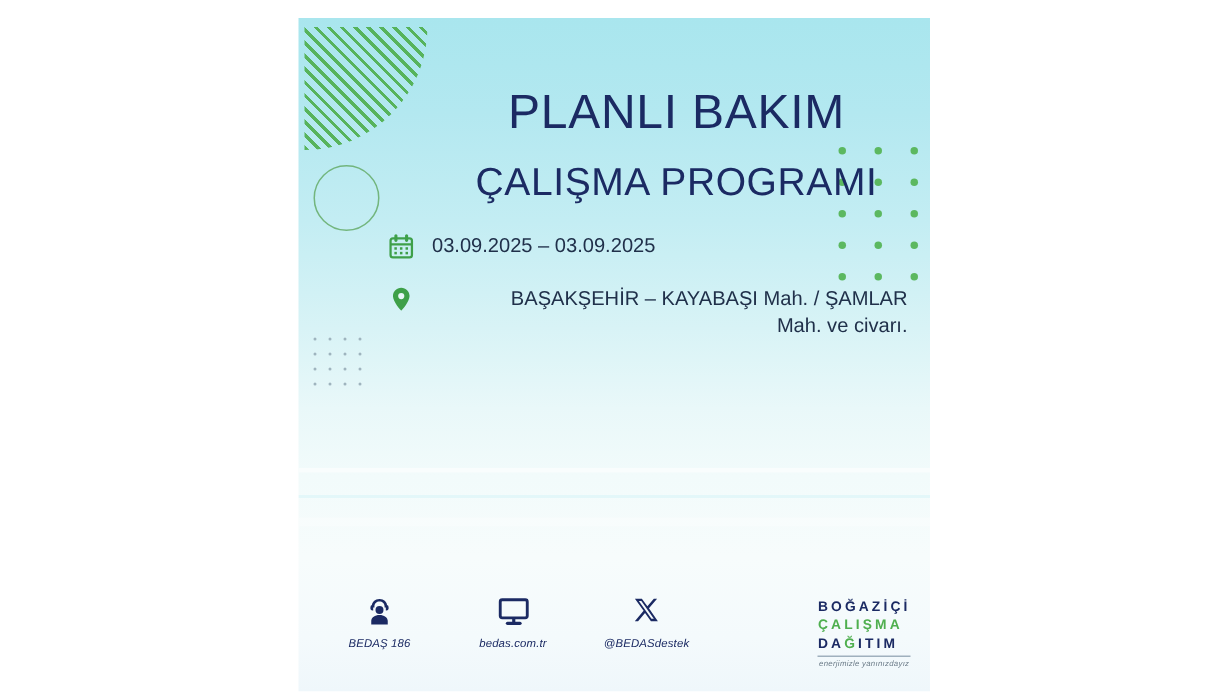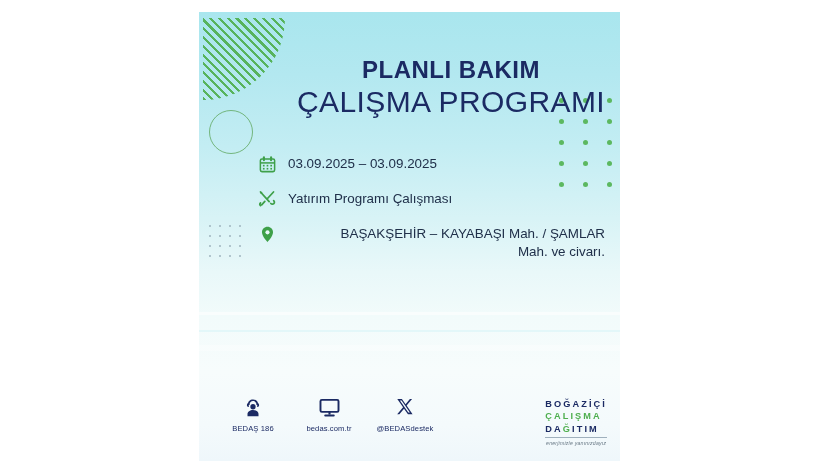--- a/index.html
+++ b/index.html
@@ -116,34 +116,34 @@
 
   
   .heading {
     position: absolute;
     left: 92px;
     top: 46px;
     width: 320px;
     text-align: center;
   }
   .title-main {
-    font-size: 24px;
-    font-weight: 700;
+    font-size: 32px;
+    font-weight: 400;
     letter-spacing: .5px;
     color: #1b2a63;
     line-height: 1.04;
     white-space: nowrap;
   }
   .title-sub {
-    font-size: 30px;
+    font-size: 26px;
     font-weight: 400;
     letter-spacing: .4px;
     color: #1b2a63;
     line-height: 1.12;
-    margin-top: 2px;
+    margin-top: 16px;
     white-space: nowrap;
   }
 
   
   .info {
     position: absolute;
     left: 56px;
     top: 141px;
     width: 350px;
   }
@@ -177,21 +177,22 @@
     left: 0;
     top: 382px;
     width: 421px;
     height: 67px;
   }
   .contacts {
     position: absolute;
     left: 18px;
     top: 0;
     display: flex;
-    gap: 4px;
+    gap: 17px;
+    font-style: italic;
   }
   .contact {
     width: 72px;
     text-align: center;
   }
   .contact .cic {
     height: 27px;
     display: flex;
     align-items: center;
     justify-content: center;
@@ -302,33 +303,20 @@
               <rect x="6.2" y="16.3" width="2.1" height="2.1"></rect>
               <rect x="10.9" y="16.3" width="2.1" height="2.1"></rect>
               <rect x="15.6" y="16.3" width="2.1" height="2.1"></rect>
             </g>
           </svg>
         </span>
         <span class="txt">03.09.2025 – 03.09.2025</span>
       </div>
 
 
-      <div class="row">
-        <span class="ic">
-          <svg width="20" height="20" viewBox="0 0 24 24" fill="none" stroke="#3ea049" stroke-width="2.1" stroke-linecap="round" stroke-linejoin="round">
-            <path d="M4.2 3.6 L14.6 15.2"></path>
-            <path d="M16.6 17.4 c1 1.1 2.6 1.2 3.6 .2 1-1 .9-2.6-.2-3.6"></path>
-            <path d="M19.8 3.6 L12.6 11.4"></path>
-            <path d="M9.4 14.9 L5.6 19.1"></path>
-            <path d="M4.2 19.9 c-.9-.9-.9-2.3 0-3.2"></path>
-            <circle cx="5.1" cy="4.6" r="1.3" fill="#3ea049" stroke="none"></circle>
-          </svg>
-        </span>
-        <span class="txt">Yatırım Programı Çalışması</span>
-      </div>
 
       <div class="row addr">
         <span class="ic">
           <svg width="19" height="19" viewBox="0 0 24 24">
             <path d="M12 2.3c-3.9 0-7 3.1-7 7 0 5.1 7 12.4 7 12.4s7-7.3 7-12.4c0-3.9-3.1-7-7-7z" fill="#3ea049"></path>
             <circle cx="12" cy="9.3" r="2.6" fill="#e9f7f9"></circle>
           </svg>
         </span>
         <span class="txt">BAŞAKŞEHİR – KAYABAŞI Mah. / ŞAMLAR Mah. ve civarı.</span>
       </div>

